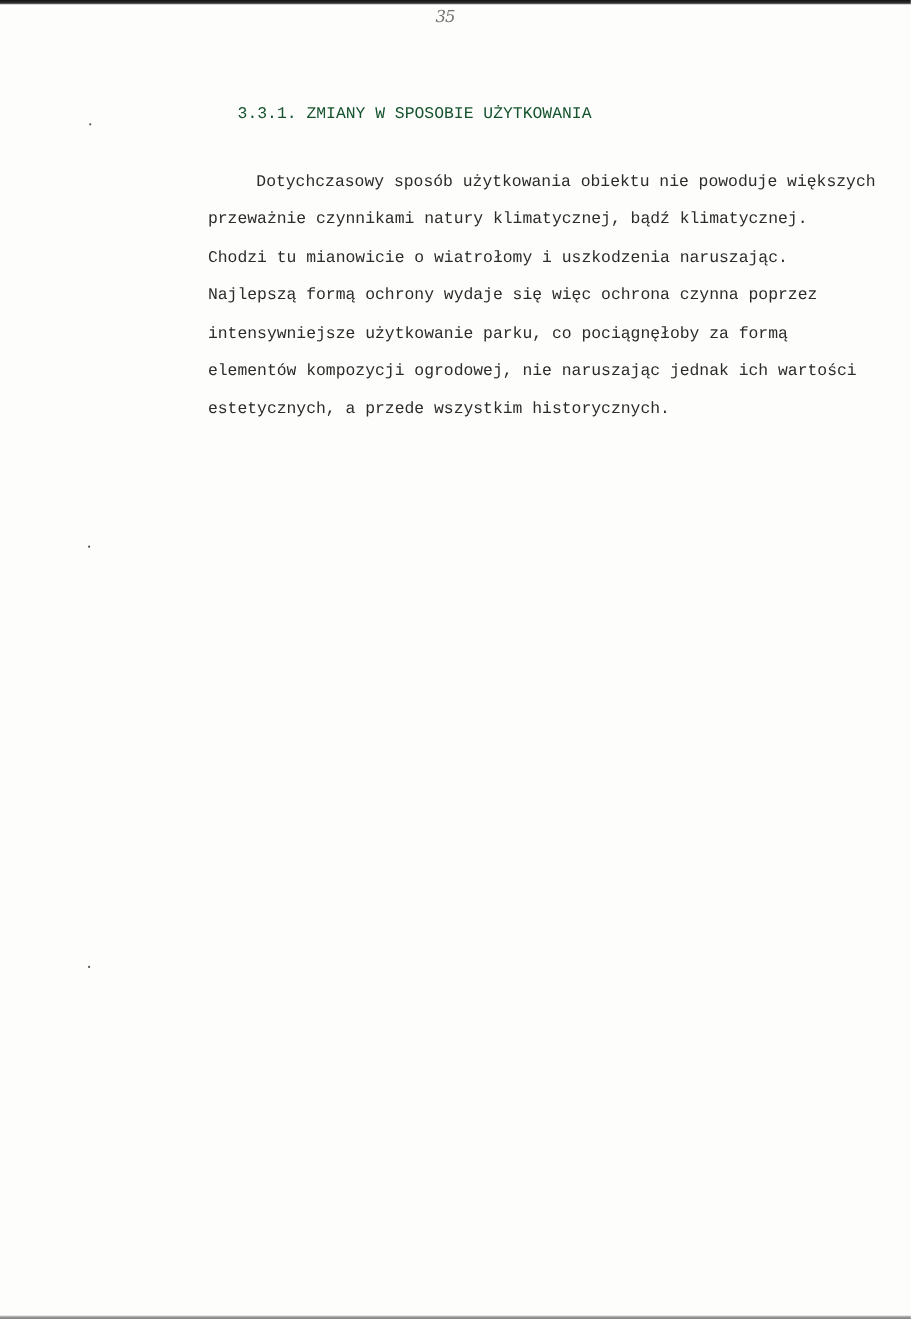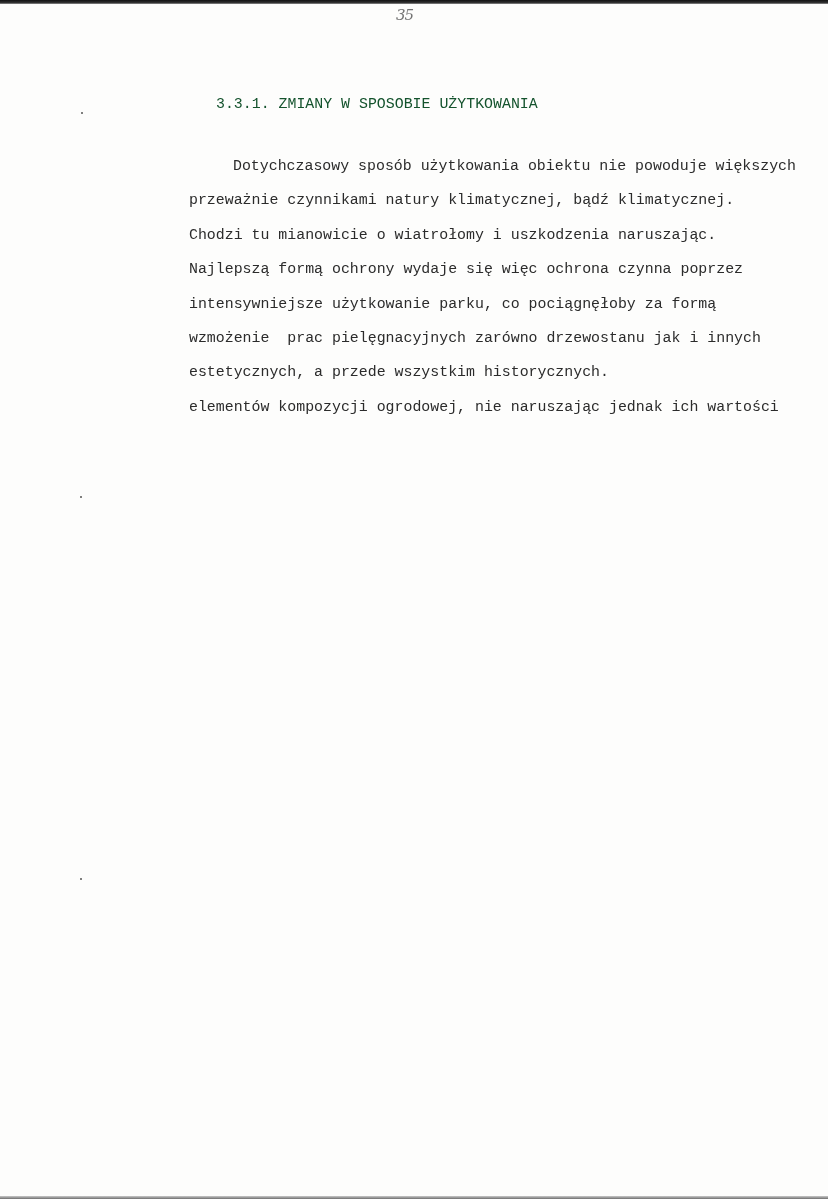--- a/index.html
+++ b/index.html
@@ -84,18 +84,17 @@
 <div class="punch-mark" style="left:80px; top:878px;"></div>
 
 <div class="heading">3.3.1. ZMIANY W SPOSOBIE UŻYTKOWANIA</div>
 
 <div class="paragraph">
   <div class="line indent">Dotychczasowy sposób użytkowania obiektu nie powoduje większych</div>
   <div class="line">przeważnie czynnikami natury klimatycznej, bądź klimatycznej.</div>
   <div class="line">Chodzi tu mianowicie o wiatrołomy i uszkodzenia naruszając.</div>
   <div class="line">Najlepszą formą ochrony wydaje się więc ochrona czynna poprzez</div>
   <div class="line">intensywniejsze użytkowanie parku, co pociągnęłoby za formą</div>
-  <div class="line">wzmożenie  prac pielęgnacyjnych zarówno drzewostanu jak i innych</div>
+  <div class="line">elementów kompozycji ogrodowej, nie naruszając jednak ich wartości</div>
   <div class="line">estetycznych, a przede wszystkim historycznych.</div>
-  <div class="line">elementów kompozycji ogrodowej, nie naruszając jednak ich wartości</div>
 </div>
 
 <div class="scan-bottom"></div>
 
 </body></html>

